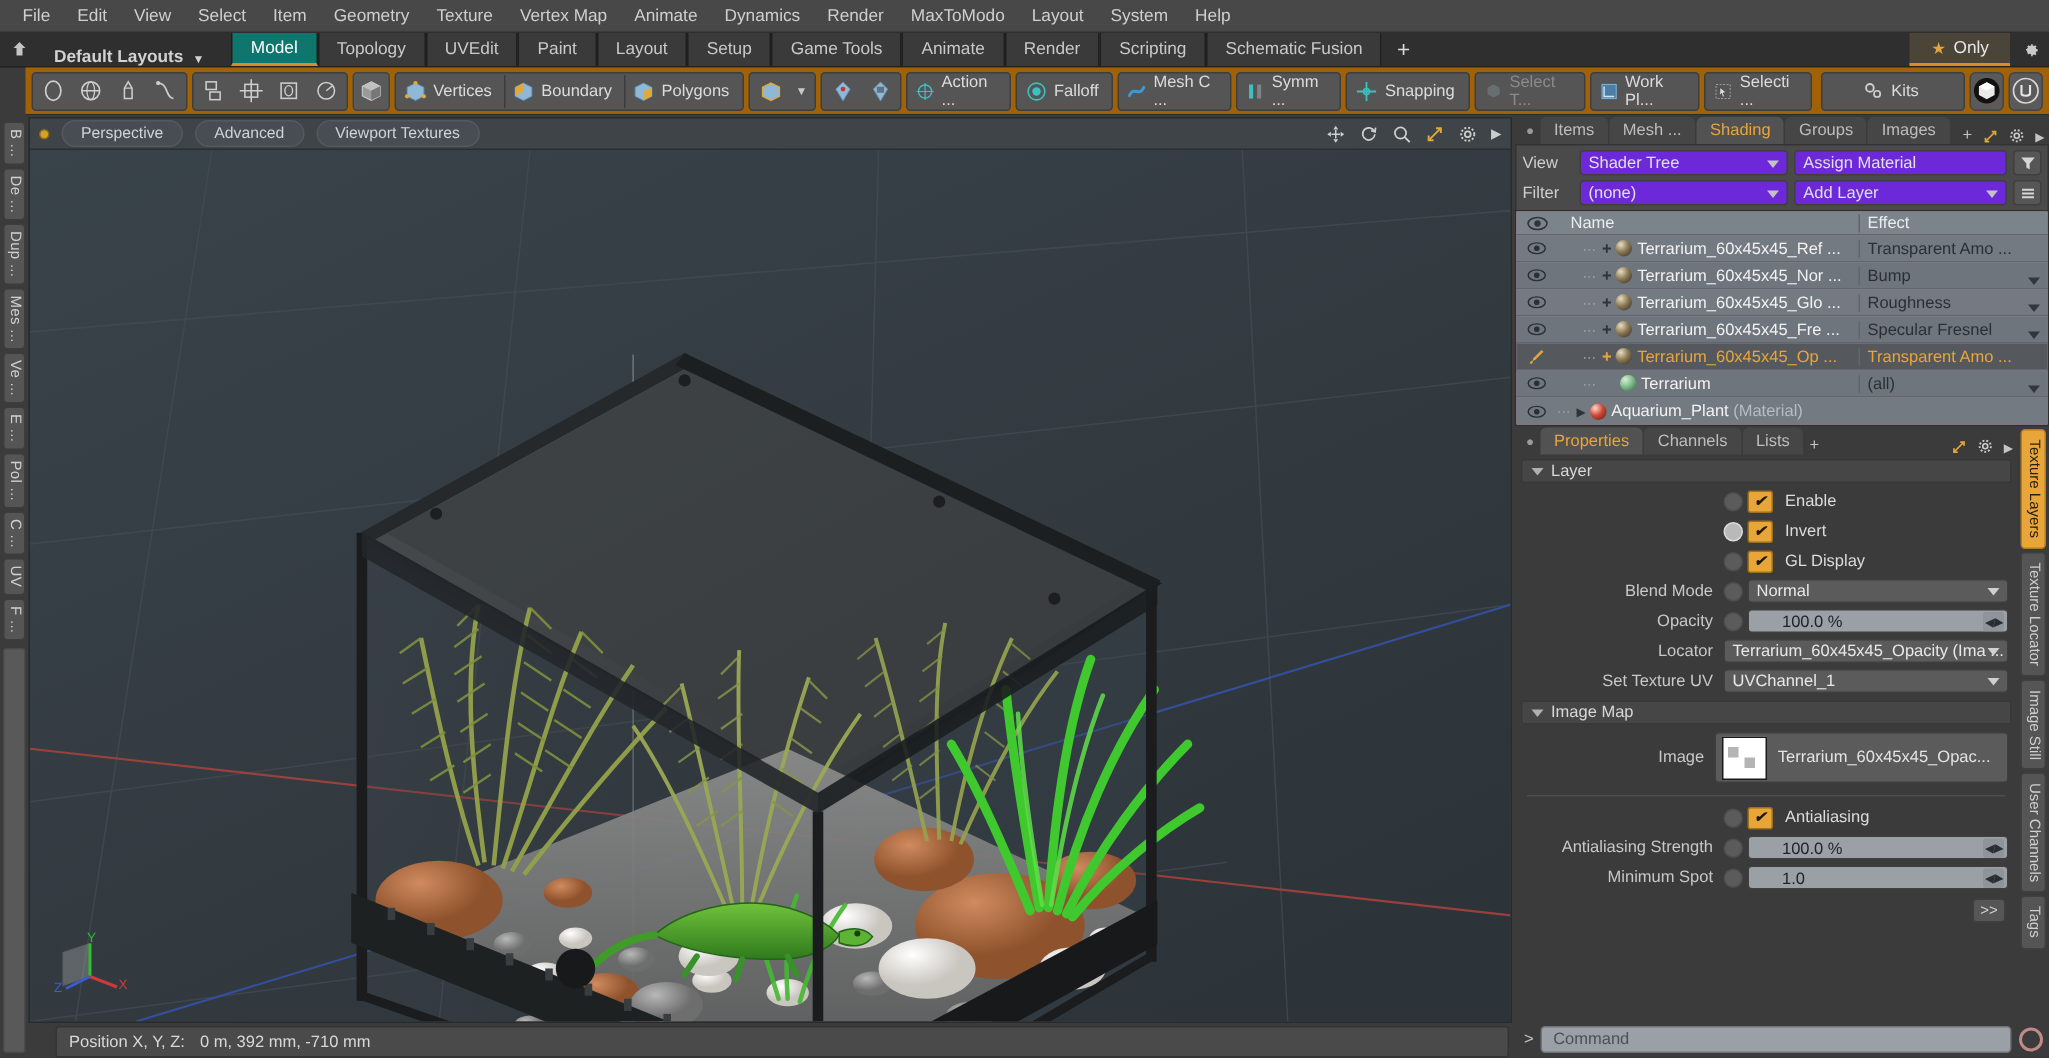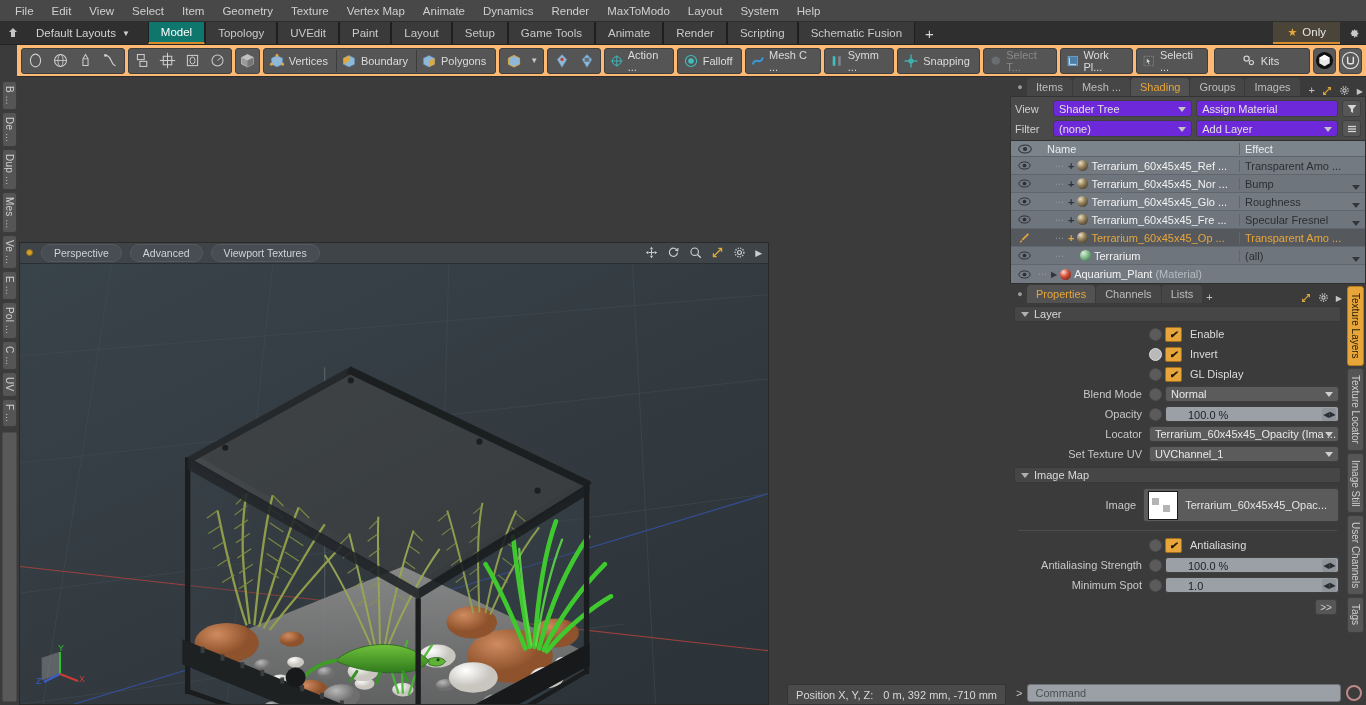--- a/index.html
+++ b/index.html
@@ -23,40 +23,40 @@
     padding: 2px 9px; font-size: 11.5px; color: #cfcfcf; cursor: default; line-height: 16px;
   }
 
   
   .layoutbar {
     height: 23px; background: #2f2f2f; display: flex; align-items: stretch; flex:none;
     border-bottom: 1px solid #232323;
   }
   .layoutbar .home-ico { width: 26px; display:flex; align-items:center; justify-content:center; color:#bdbdbd; font-size:12px;}
   .layoutbar .layoutsel {
-    display:flex; align-items:center; padding: 0 10px; color:#d2d2d2; font-size:11.5px; gap:6px;
+    display:flex; align-items:flex-end; padding: 0 10px; color:#d2d2d2; font-size:11.5px; gap:6px;font-weight:bold;
   }
   .tabstrip { display:flex; align-items:stretch; margin-left: 8px; }
   .tabstrip .tb {
     padding: 0 12px; display:flex; align-items:center; font-size:11.5px; color:#c9c9c9;
     border-left: 1px solid #1f1f1f; border-right: 1px solid #1f1f1f; background:#3a3a3a;
   }
   .tabstrip .tb.active { background:#0f766e; color:#ffffff; border-bottom: 2px solid #d98c2b; }
   .tabstrip .plus { padding: 0 10px; display:flex; align-items:center; color:#d8d8d8; font-size:15px; background:#2f2f2f; border:none;}
   .layoutbar .spacer { flex: 1 1 auto; }
   .only-btn {
     display:flex; align-items:center; gap:5px; padding: 0 14px; background:#4b4539;
     border-bottom: 2px solid #d98c2b; color:#e6e6e6; font-size:11.5px;
   }
   .only-btn .star { color:#e3a43a; font-size:11px; }
   .gear-right { width: 26px; display:flex; align-items:center; justify-content:center; color:#c9c9c9; font-size:13px;}
 
   
   .toolbar {
-    height: 32px; background: #fdba74; display:flex; align-items:center; flex:none;
+    height: 32px; background: #a16207; display:flex; align-items:center; flex:none;
     padding: 0 4px; gap: 3px; border-bottom:1px solid #2b2b2b;margin-left:17px;
   }
   .tgroup { display:flex; align-items:center; background:#555; border:1px solid #3e3e3e; border-radius:3px; height:26px; padding:0 1px;}
   .tbtn {
     width: 25px; height:24px; display:flex; align-items:center; justify-content:center;
   }
   .tbtn.wide { width:auto; padding: 0 8px 0 4px; gap:4px; font-size:11px; color:#dcdcdc;}
   .tbtn.dim { color:#8a8a8a; }
   .sep { width:1px; height:22px; background:#3c3c3c; }
   svg { display:block; }
@@ -68,21 +68,21 @@
   .leftrail { width: 19px; background:#3b3b3b; display:flex; flex-direction:column; padding-top:3px; flex:none;}
   .vtab {
     writing-mode: vertical-rl; text-orientation: mixed;
     background:#555; color:#d0d0d0; font-size:10px; border:1px solid #3d3d3d;
     border-radius:3px; margin:1px 2px; padding:4px 1px; text-align:center;
     letter-spacing:.2px;
   }
   .leftrail .filler { flex:1; background:#595959; margin:4px 2px 3px; border-radius:2px; border:1px solid #4a4a4a;}
 
   
-  .vpcol { flex:1 1 auto; display:flex; flex-direction:row; min-width:0; padding: 1px 2px 0 0; align-items: flex-end; }
+  .vpcol { flex:1 1 auto; display:flex; flex-direction:column; min-width:0; padding: 1px 2px 0 0; }
   .vpframe { flex:1 1 auto; display:flex; flex-direction:column; border:1px solid #2a2a2a; min-height:0; background:#2b3338;}
   .vphead {
     height:21px; background:#3f4448; display:flex; align-items:center; gap:8px; padding:0 6px; flex:none;
     border-bottom:1px solid #2a2f33;
   }
   .vpdot { width:7px; height:7px; border-radius:50%; background:#d4a12a; border:1px solid #8c6a16;}
   .vpbtn {
     padding:1px 12px; border:1px solid #53595e; border-radius:9px; background:#474d52;
     color:#cfd3d6; font-size:10.5px; line-height:14px;
   }

